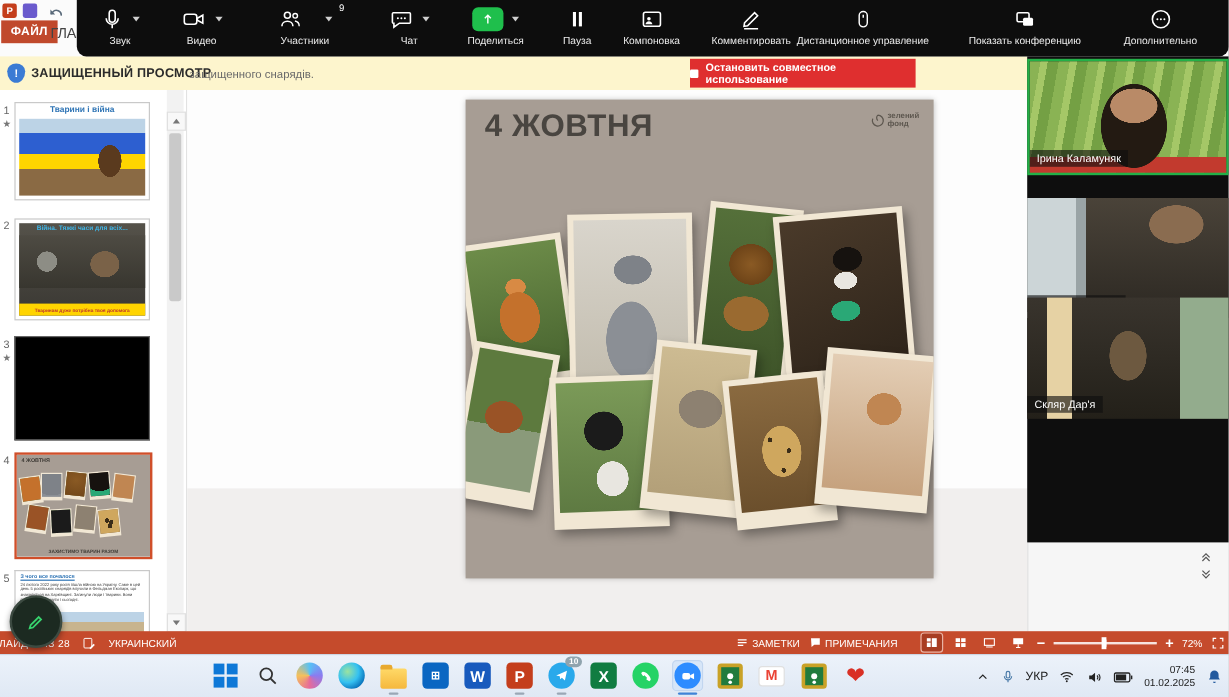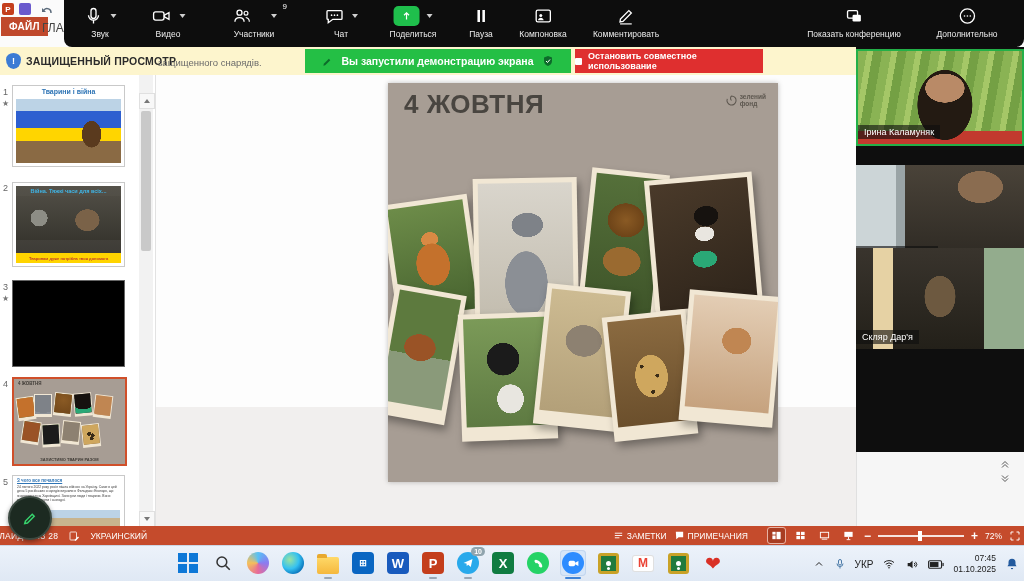--- a/index.html
+++ b/index.html
@@ -186,30 +186,20 @@
   </div>
   <div class="file-tab">ФАЙЛ</div>
   <div class="home-tab">ГЛА</div>
 
   <div class="pv-bar">
     <div class="pv-shield">!</div>
     <div class="pv-title">ЗАЩИЩЕННЫЙ ПРОСМОТР</div>
     <div class="pv-msg">защищенного снарядів.</div>
   </div>
 
-  <div class="banner-green">
-    <svg width="11" height="11" viewBox="0 0 24 24">
-      <path d="M4 17 15 6l3 3L7 20l-4 1z" fill="#0d6b2a"></path>
-    </svg>
-    <span>Вы запустили демонстрацию экрана</span>
-    <svg width="12" height="12" viewBox="0 0 24 24">
-      <path d="M12 2 20 5v7c0 5-3.5 8.5-8 10-4.5-1.5-8-5-8-10V5z" fill="#0d6b2a"></path>
-      <path d="M8 12l3 3 5-6" fill="none" stroke="#fff" stroke-width="2"></path>
-    </svg>
-  </div>
   <div class="banner-red">
     <span class="stop-sq"></span>
     <span>Остановить совместное использование</span>
   </div>
 
   <div class="ztoolbar">
     <div class="zt-item" style="left:36px;">
       <div class="zt-icon">
           <svg width="20" height="20" viewBox="0 0 24 24">
         <rect x="9" y="3" width="6" height="12" rx="3" fill="none" stroke="#fff" stroke-width="1.6"></rect>
@@ -285,20 +275,29 @@
       <div class="zt-label">Компоновка</div>
     </div>
     <div class="zt-item" style="left:562px;">
       <div class="zt-icon">
           <svg width="20" height="20" viewBox="0 0 24 24">
         <path d="M5.5 15.5 15.5 5.5l3 3-10 10-3.6.6z" fill="none" stroke="#fff" stroke-width="1.6"></path>
         <path d="M5 21.5h14" stroke="#fff" stroke-width="1.4"></path>
           </svg>
         </div>
       <div class="zt-label">Комментировать</div>
+    </div>
+    <div class="zt-item" style="left:655px;">
+      <div class="zt-icon">
+          <svg width="18" height="20" viewBox="0 0 24 24">
+        <rect x="8" y="3.5" width="9" height="17" rx="4.5" fill="none" stroke="#fff" stroke-width="1.6"></rect>
+        <path d="M12.5 7v3.5" stroke="#fff" stroke-width="1.6"></path>
+          </svg>
+        </div>
+      <div class="zt-label">Дистанционное управление</div>
     </div>
     <div class="zt-item" style="left:790px;">
       <div class="zt-icon">
           <svg width="22" height="20" viewBox="0 0 24 24">
         <rect x="4" y="5.5" width="12" height="9" rx="1.5" fill="none" stroke="#fff" stroke-width="1.6"></rect>
         <rect x="10" y="10.5" width="10" height="8" rx="1.5" fill="#fff"></rect>
           </svg>
         </div>
       <div class="zt-label">Показать конференцию</div>
     </div>
@@ -631,21 +630,21 @@
         <path d="M4 9v6h4l5 4V5L8 9z" fill="#222"></path>
           <path d="M16 9a4 4 0 0 1 0 6M18.5 7a7 7 0 0 1 0 10" fill="none" stroke="#222" stroke-width="1.8"></path>
         </svg>
       <svg width="16" height="11" viewBox="0 0 26 14">
         <rect x="1" y="1" width="21" height="12" rx="2" fill="none" stroke="#222" stroke-width="1.8"></rect>
         <rect x="3" y="3" width="14" height="8" fill="#222"></rect>
           <rect x="23.5" y="4.5" width="2" height="5" fill="#222"></rect>
         </svg>
       <div class="tray-time">
         <div>07:45</div>
-        <div>01.10.2025</div>
+        <div>01.02.2025</div>
       </div>
       <svg width="14" height="14" viewBox="0 0 24 24">
         <path d="M12 3a6 6 0 0 1 6 6v4l1.8 3H4.2L6 13V9a6 6 0 0 1 6-6zM10 19a2 2 0 0 0 4 0" fill="#235a9e"></path>
         </svg>
     </div>
   </div>
 
 </div>
 
 </body></html>

